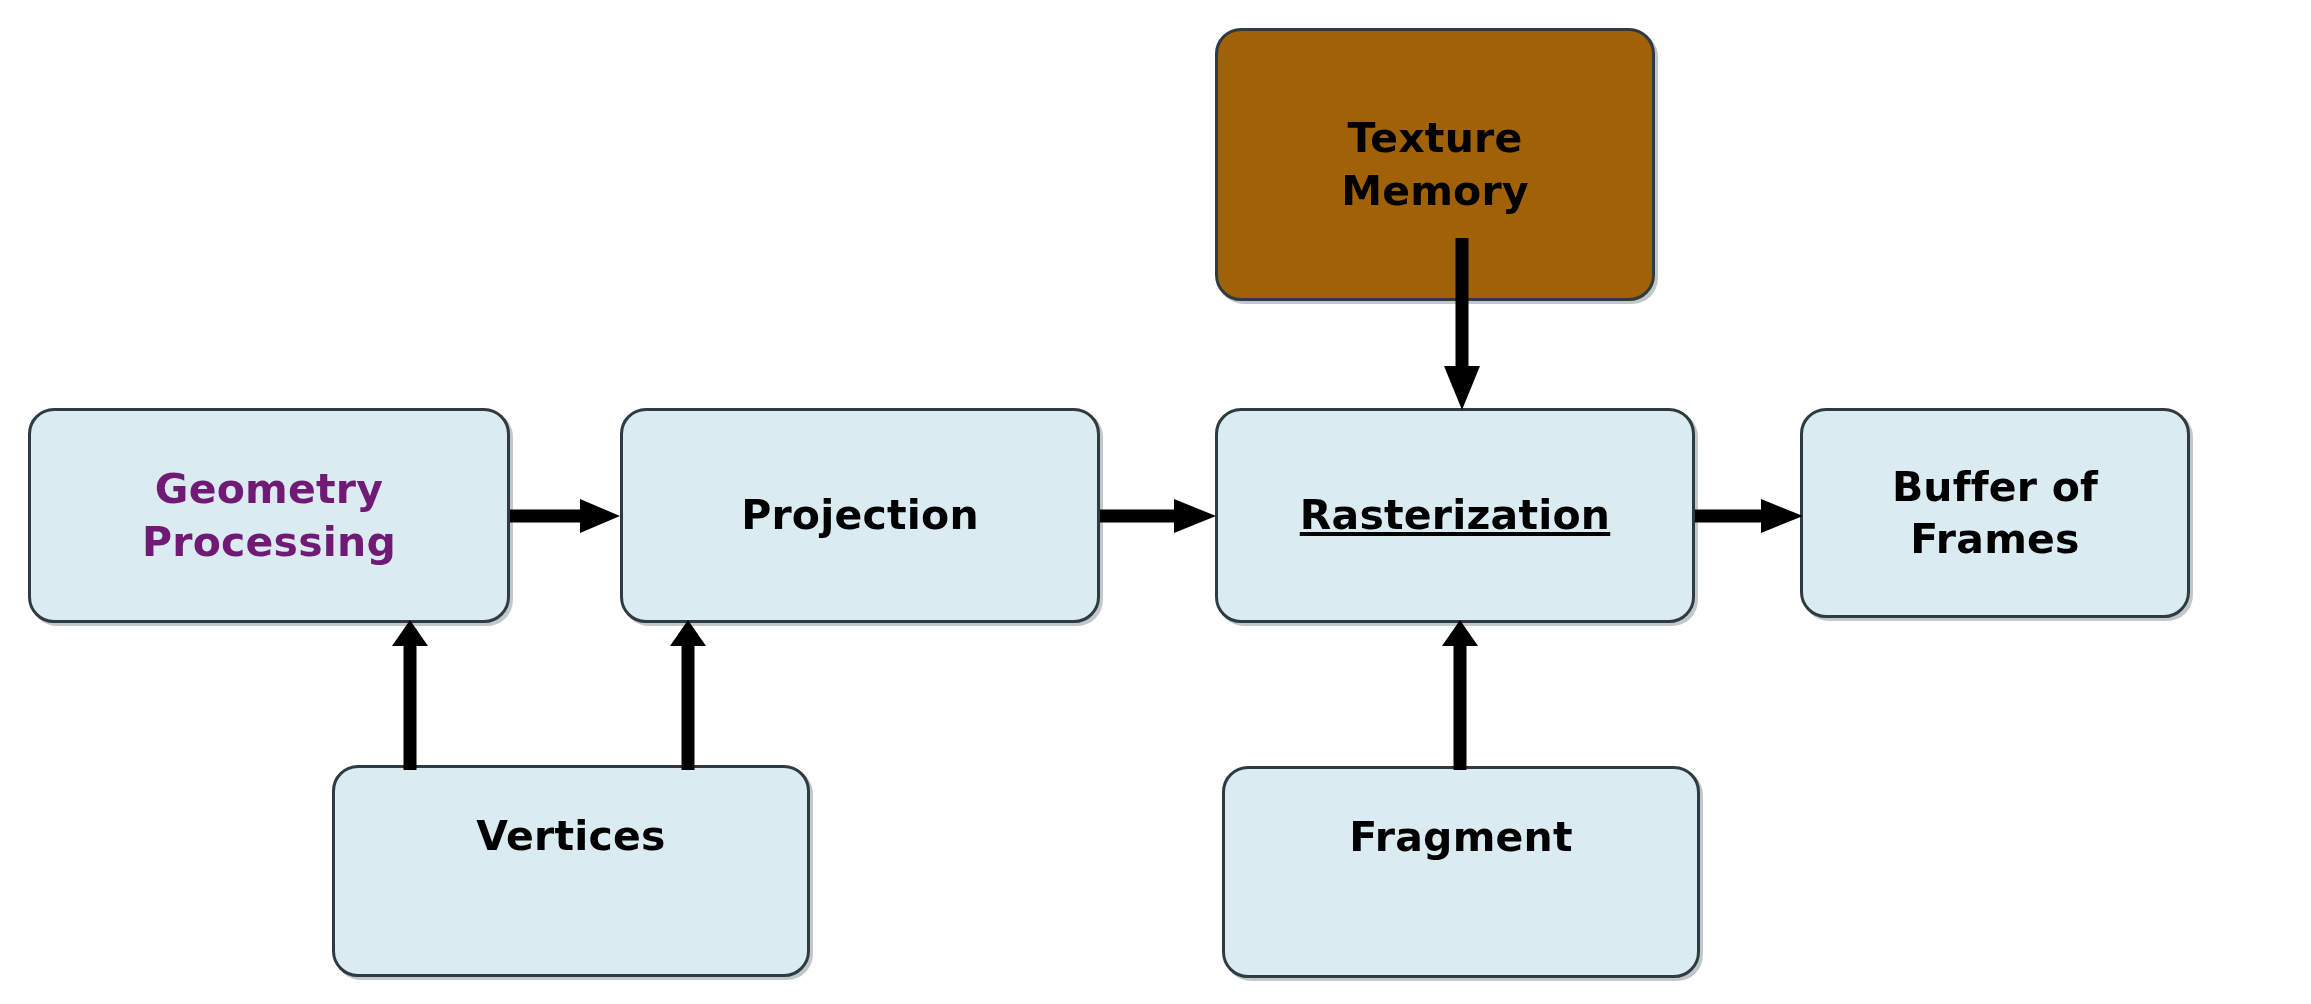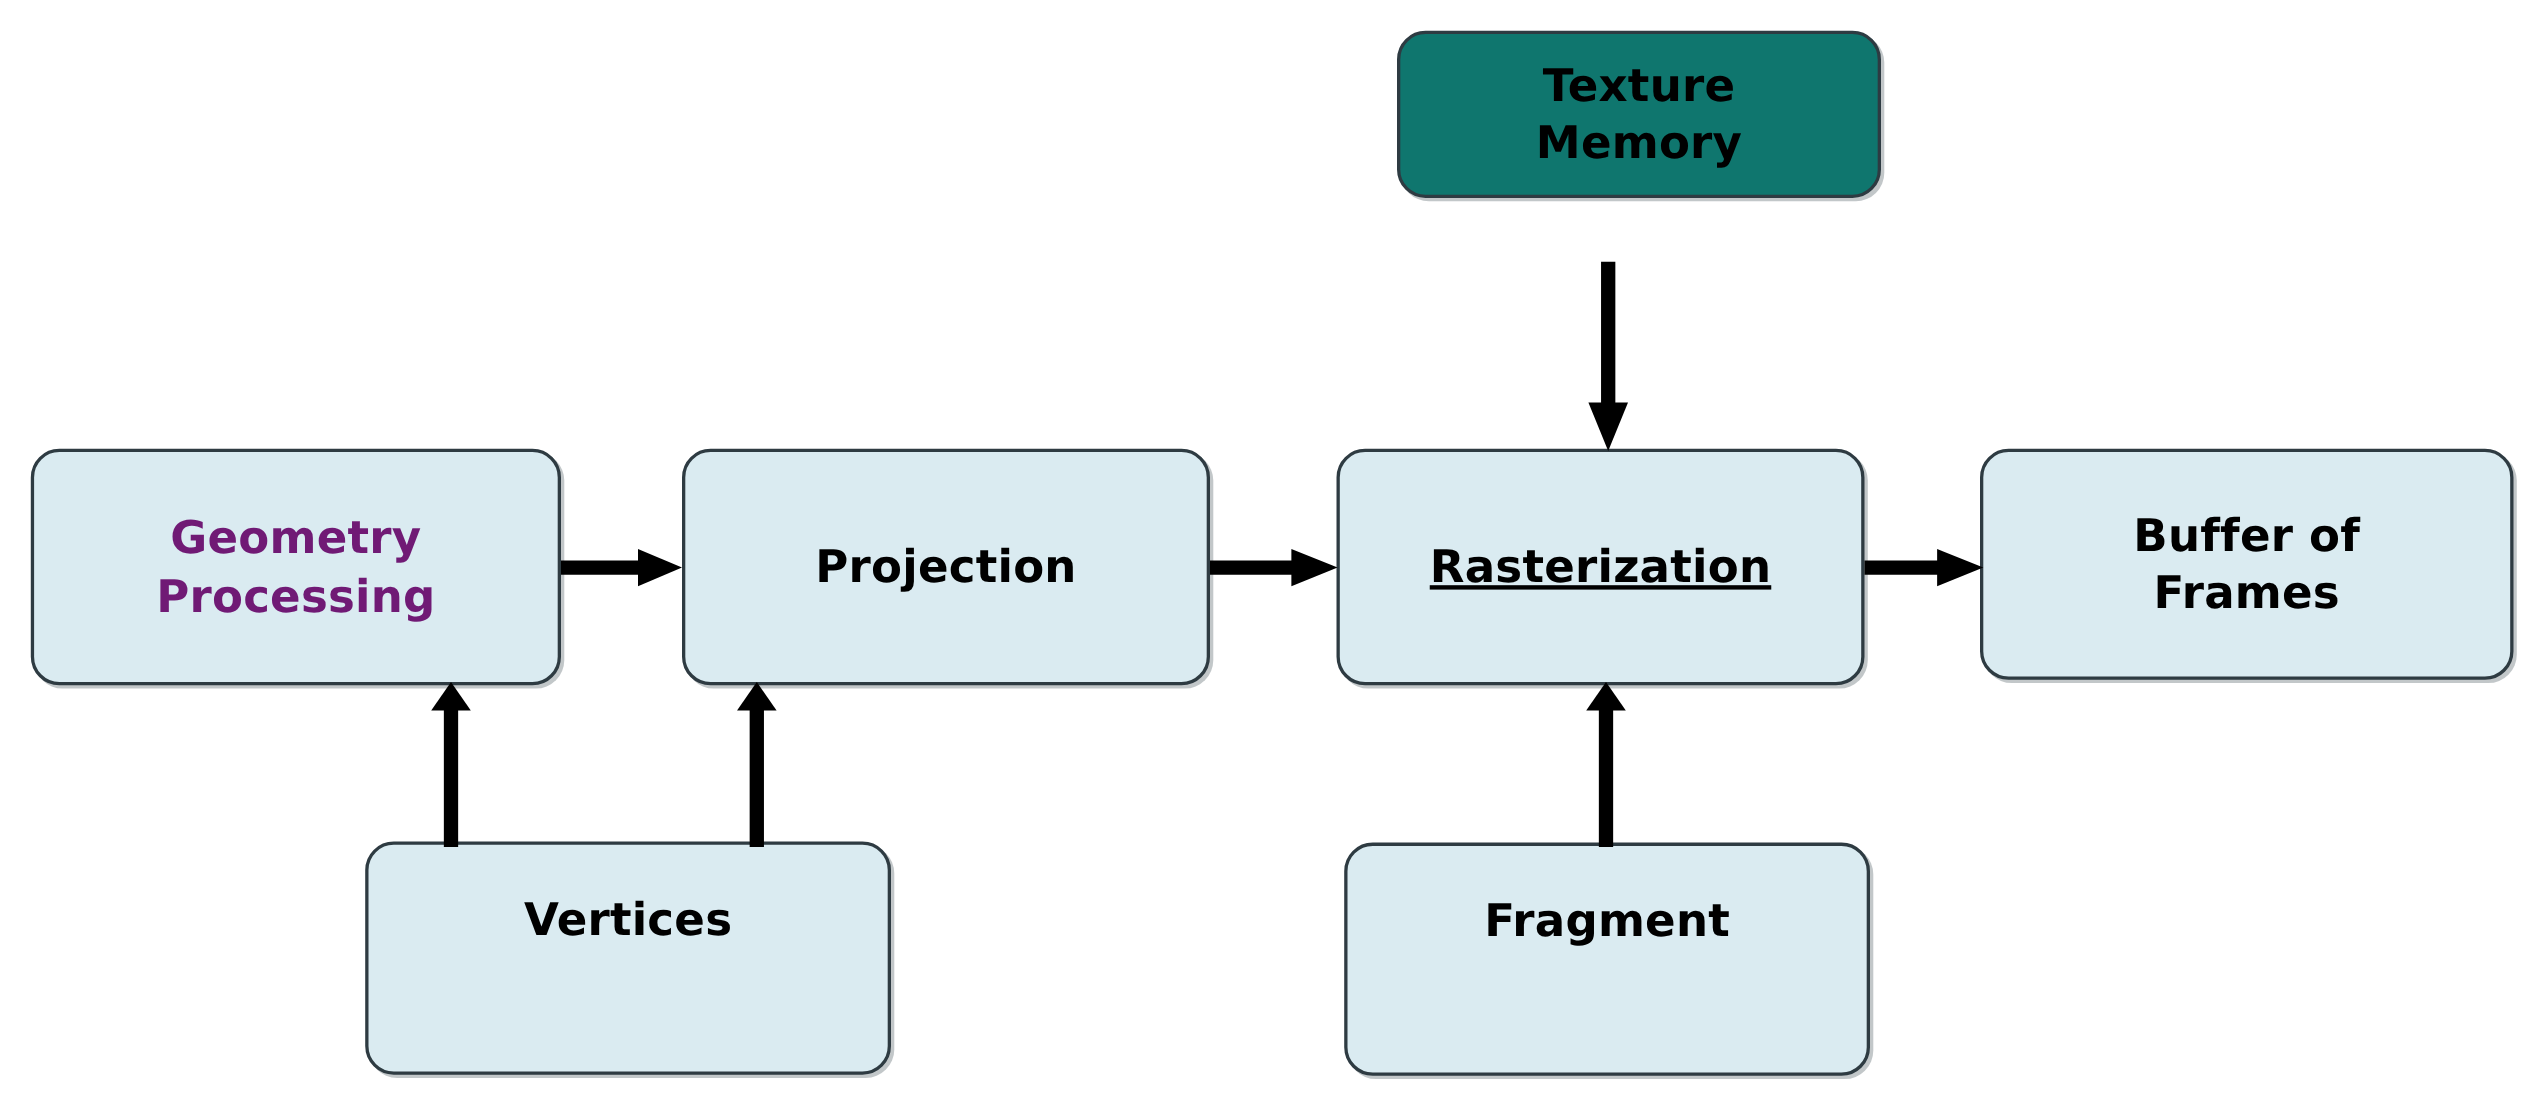--- a/index.html
+++ b/index.html
@@ -45,31 +45,31 @@
   }
   .edge svg { display: block; overflow: visible; }
   .edge path, .edge polygon { fill: #000000; stroke: none; }
   .edge line { stroke: #000000; }
 </style>
 </head>
 <body>
 
 <div id="canvas" style="background: rgb(255, 255, 255); width: 2311px; height: 1004px;">
 
-  <div class="node" id="node-texture-memory" style="left: 1270px; top: 28px; width: 440px; height: 152px; background: #0f766e; border-color: rgb(46, 59, 66); color: rgb(0, 0, 0);">Texture
+  <div class="node" id="node-texture-memory" style="left: 1215px; top: 28px; width: 440px; height: 273px; background: #a16207; border-color: rgb(46, 59, 66); color: rgb(0, 0, 0);">Texture
 Memory</div>
 
   <div class="node" id="node-geometry-processing" style="left: 28px; top: 408px; width: 482px; height: 215px; background: rgb(218, 235, 241); border-color: rgb(46, 59, 66); color: #701a75;">Geometry
 Processing</div>
 
   <div class="node" id="node-projection" style="left: 620px; top: 408px; width: 480px; height: 215px; background: rgb(218, 235, 241); border-color: rgb(46, 59, 66); color: rgb(0, 0, 0);">Projection</div>
 
   <div class="node" id="node-rasterization" style="left: 1215px; top: 408px; width: 480px; height: 215px; background: rgb(218, 235, 241); border-color: rgb(46, 59, 66); color: rgb(0, 0, 0); text-decoration: underline;">Rasterization</div>
 
-  <div class="node" id="node-buffer-of-frames" style="left: 1800px; top: 408px; width: 485px; height: 210px; background: rgb(218, 235, 241); border-color: rgb(46, 59, 66); color: rgb(0, 0, 0);">Buffer of
+  <div class="node" id="node-buffer-of-frames" style="left: 1800px; top: 408px; width: 390px; height: 210px; background: rgb(218, 235, 241); border-color: rgb(46, 59, 66); color: rgb(0, 0, 0);">Buffer of
 Frames</div>
 
   <div class="node top-text" id="node-vertices" style="left: 332px; top: 765px; width: 478px; height: 212px; background: rgb(218, 235, 241); border-color: rgb(46, 59, 66); color: rgb(0, 0, 0);">Vertices</div>
 
   <div class="node top-text" id="node-fragment" style="left: 1222px; top: 766px; width: 478px; height: 212px; background: rgb(218, 235, 241); border-color: rgb(46, 59, 66); color: rgb(0, 0, 0);">Fragment</div>
 
   <div class="edge" style="left:510px; top:495px; width:112px; height:42px;">
     <svg width="112" height="42" viewBox="0 0 112 42">
       <line x1="0" y1="21" x2="74" y2="21" stroke-width="13"></line>
       <polygon points="70,4 110,21 70,38"></polygon>

